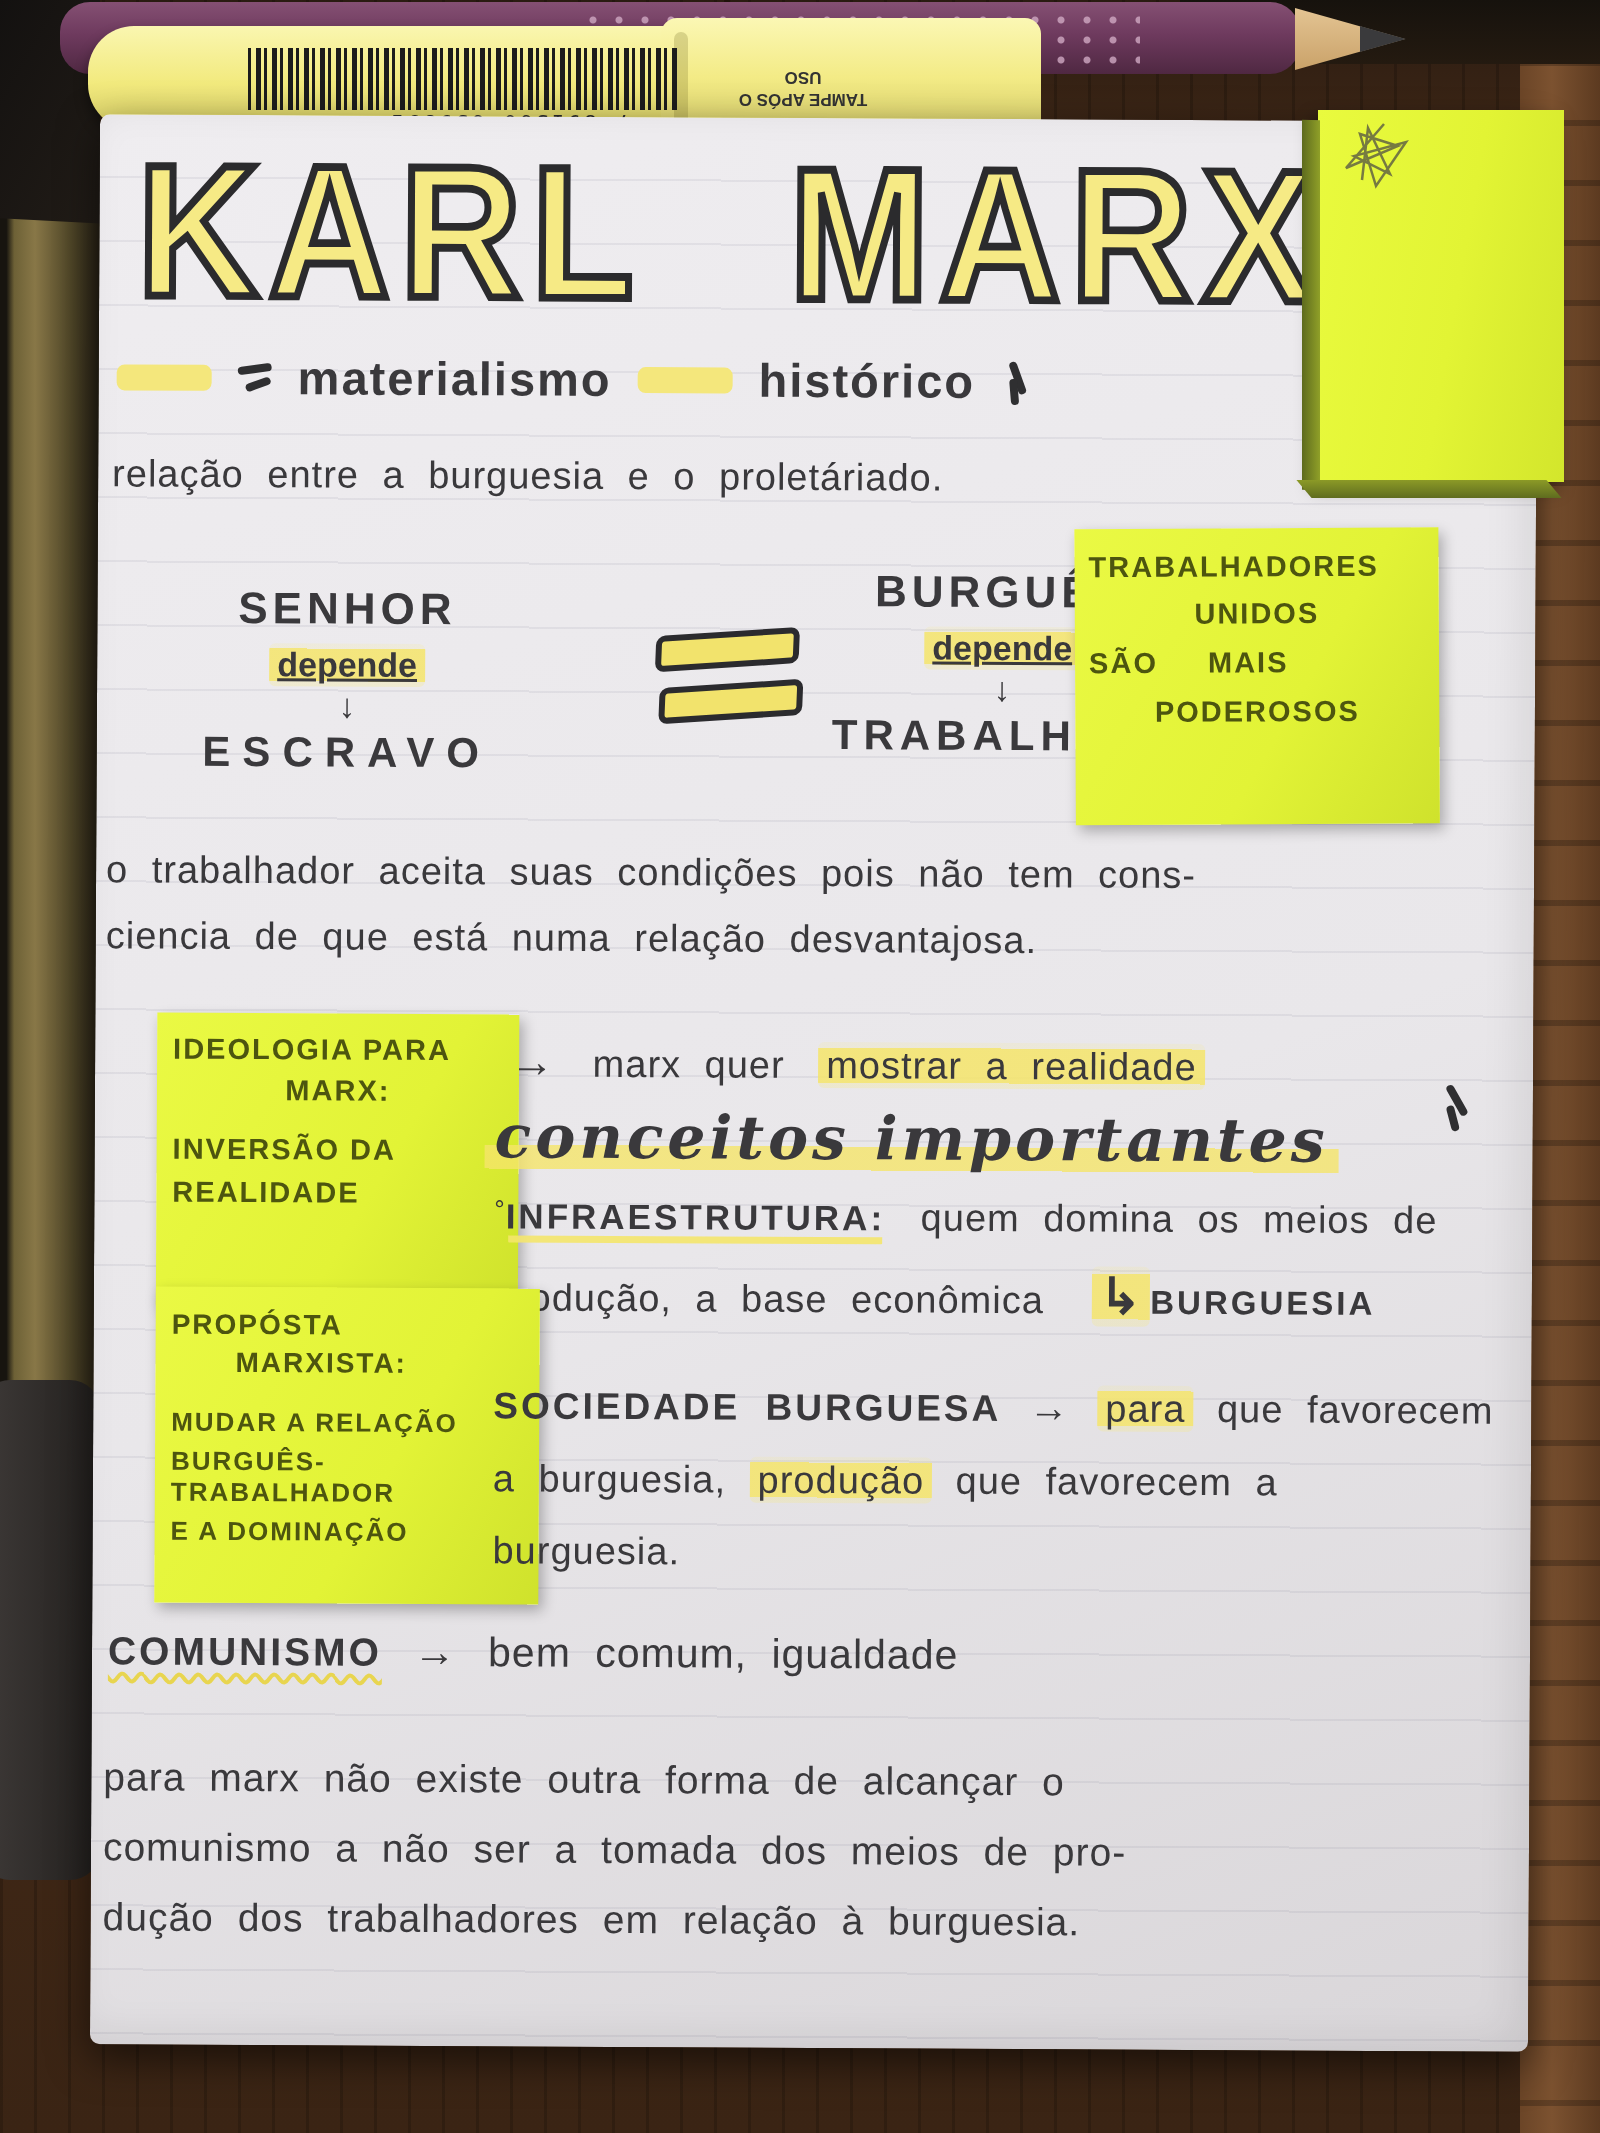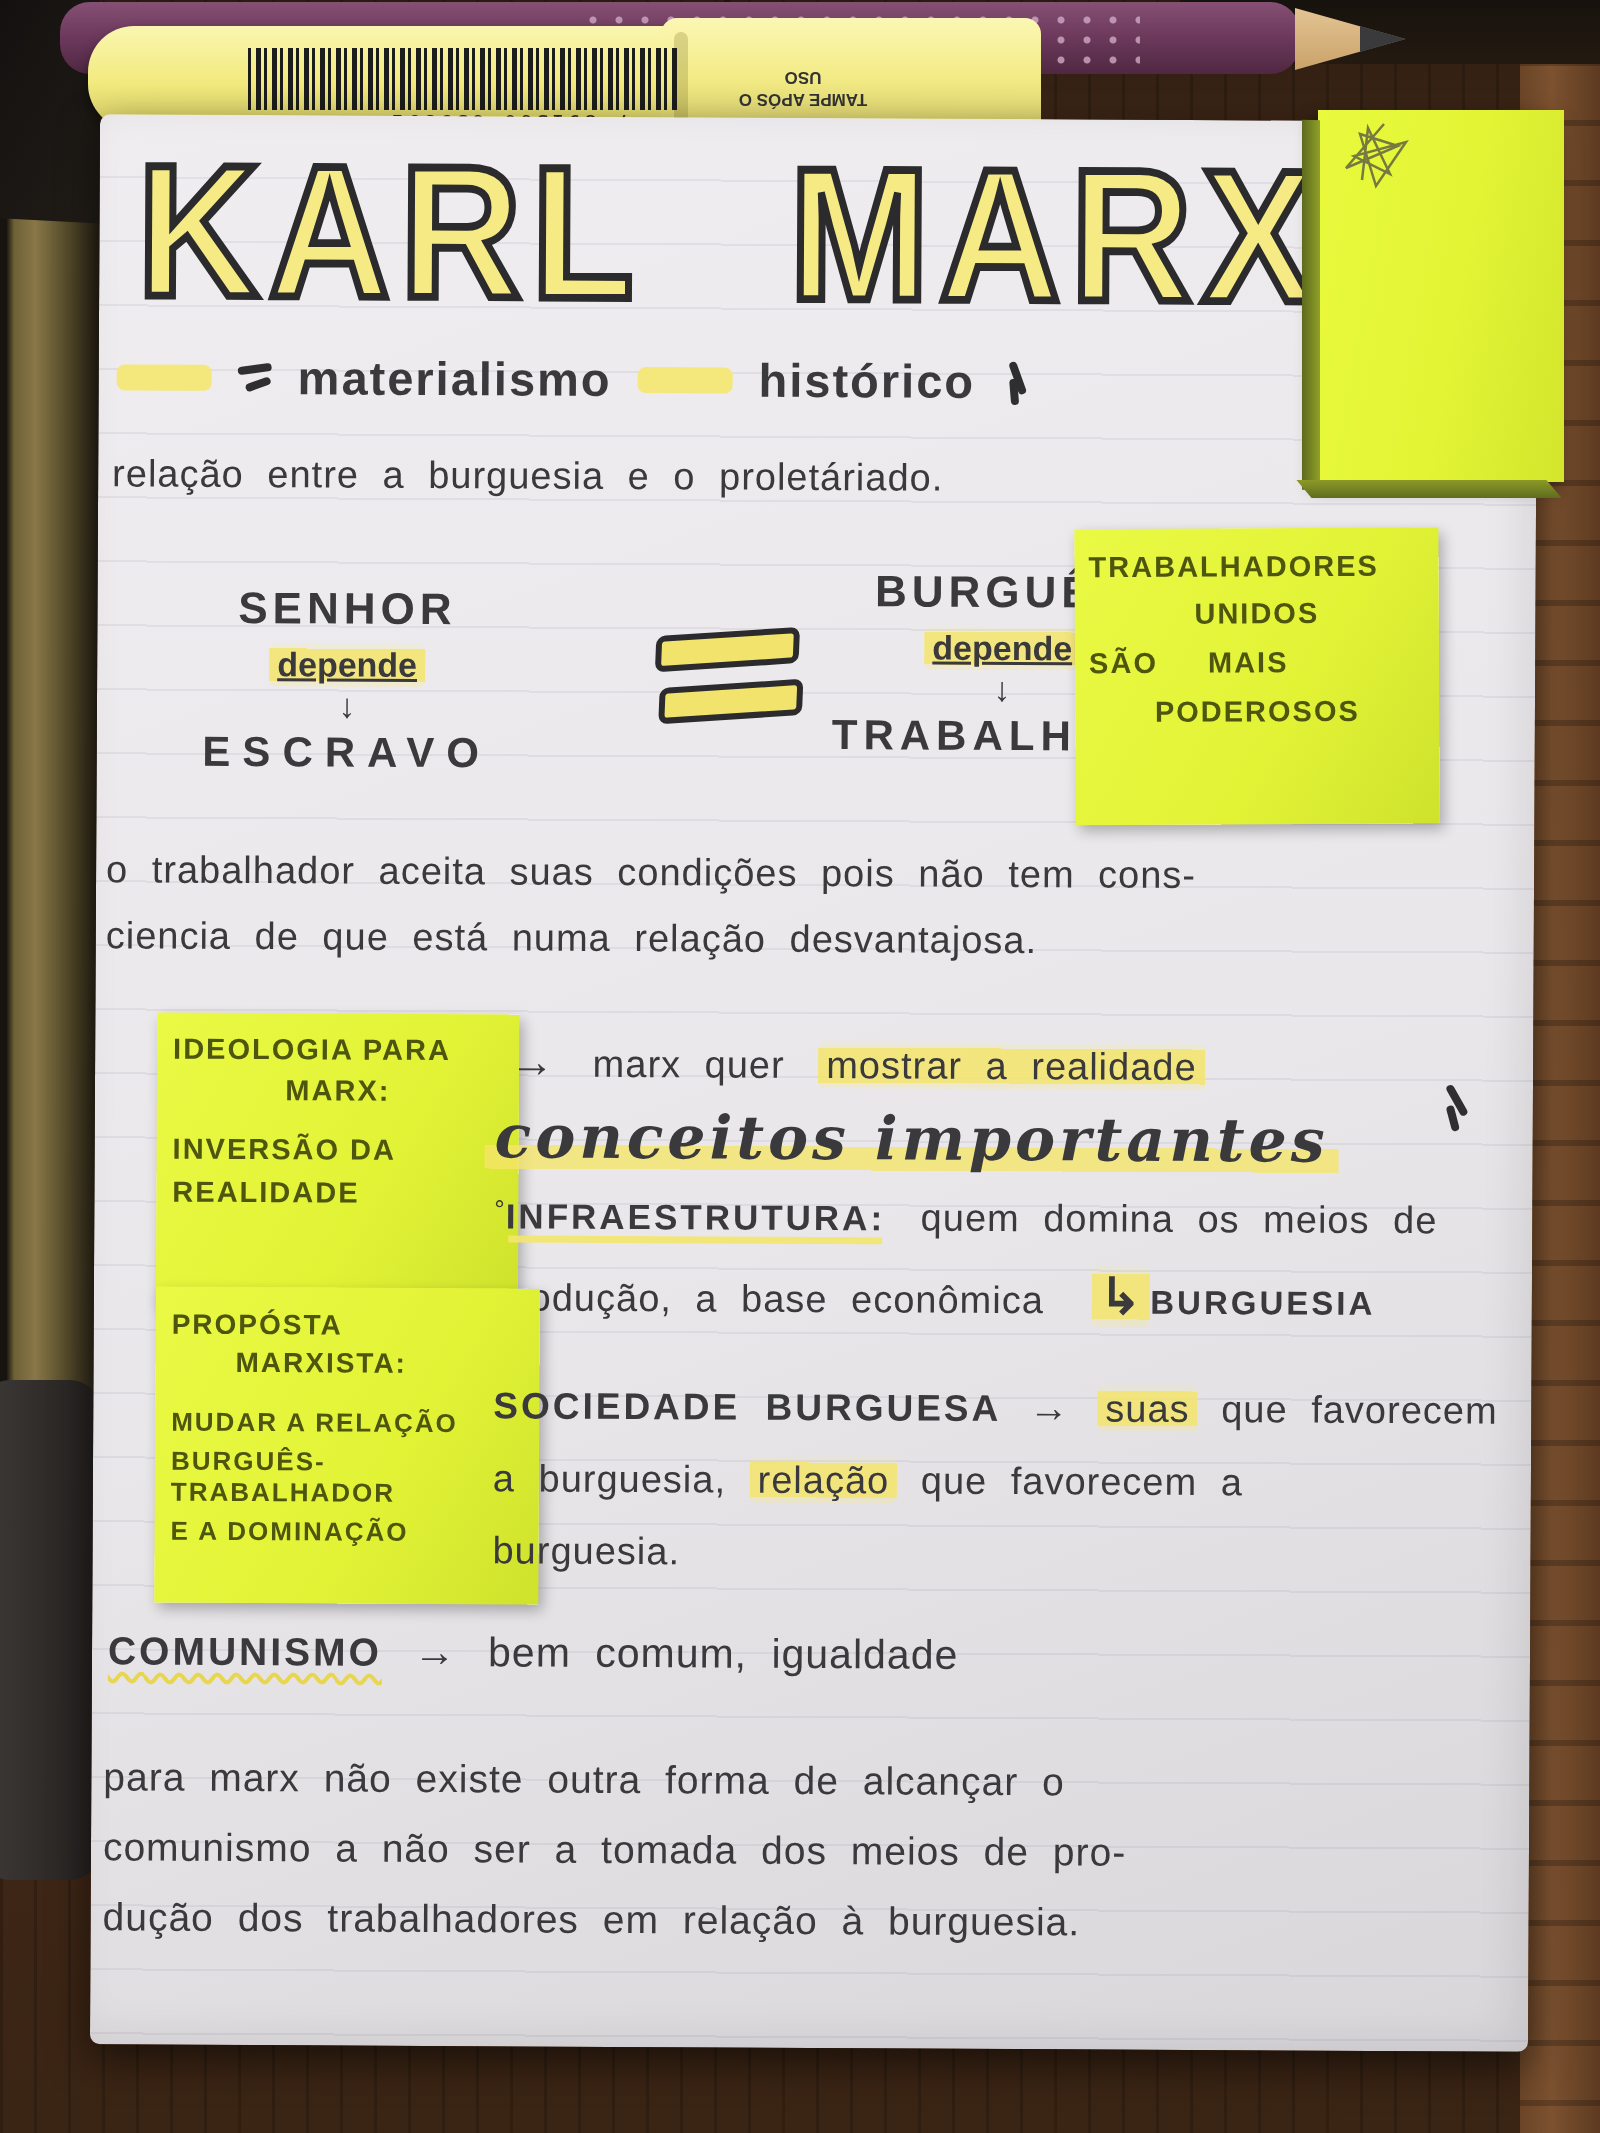--- a/index.html
+++ b/index.html
@@ -242,26 +242,26 @@
       <div style="margin-left:64px;margin-top:6px;">MARXISTA:</div>
       <div style="margin-top:28px;font-size:26px;">MUDAR A RELAÇÃO</div>
       <div style="margin-top:8px;font-size:26px;">BURGUÊS-TRABALHADOR</div>
       <div style="margin-top:8px;font-size:26px;">E A DOMINAÇÃO</div>
     </div>
 
     <div class="abs hand" style="left:400px;top:1252px;line-height:72px;">
       <div>
         <span class="caps" style="font-size:37px;">SOCIEDADE BURGUESA</span>
         <span class="arrow-glyph" style="font-size:40px;margin:0 4px;">→</span>
-        <span class="hl">suas</span>
+        <span class="hl">para</span>
         <span>que favorecem</span>
       </div>
       <div>
         <span>a burguesia,</span>
-        <span class="hl">relação</span>
+        <span class="hl">produção</span>
         <span>que favorecem a</span>
       </div>
       <div>burguesia.</div>
     </div>
 
     <div class="abs hand" style="left:16px;top:1512px;">
       <span class="caps wavy" style="font-size:39px;">COMUNISMO</span>
       <span class="arrow-glyph" style="font-size:42px;margin:0 8px;">→</span>
       <span style="font-size:41px;">bem comum, igualdade</span>
     </div>

